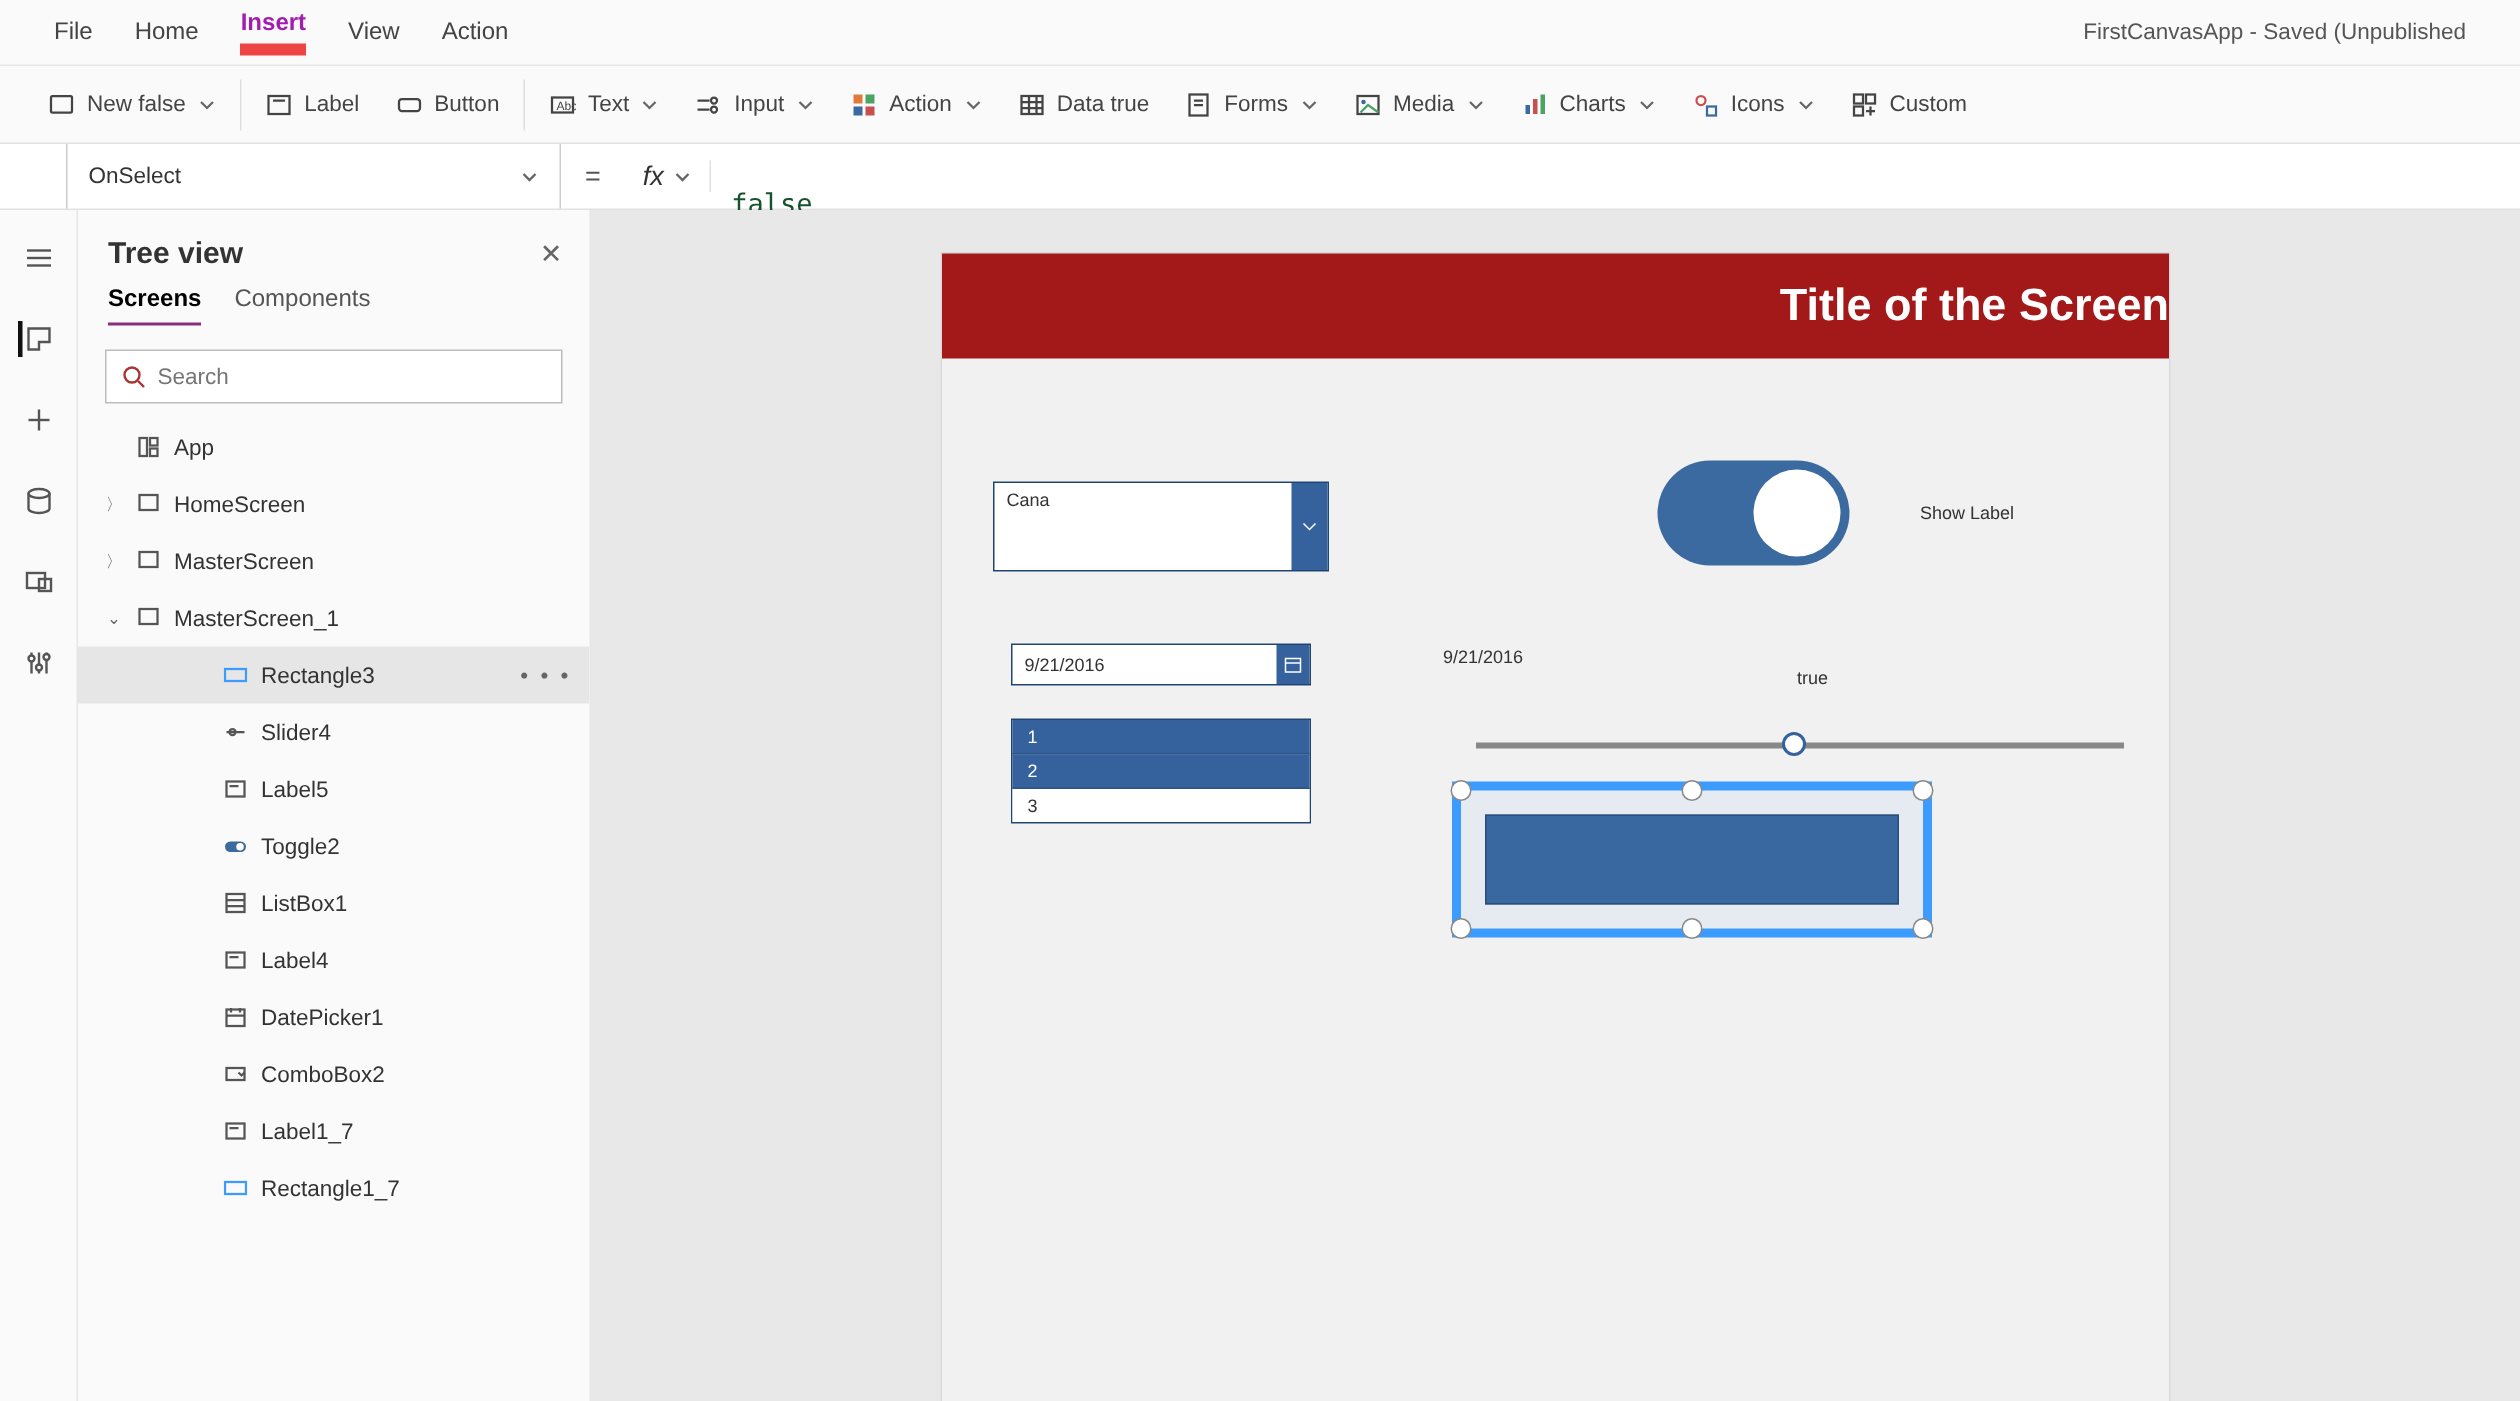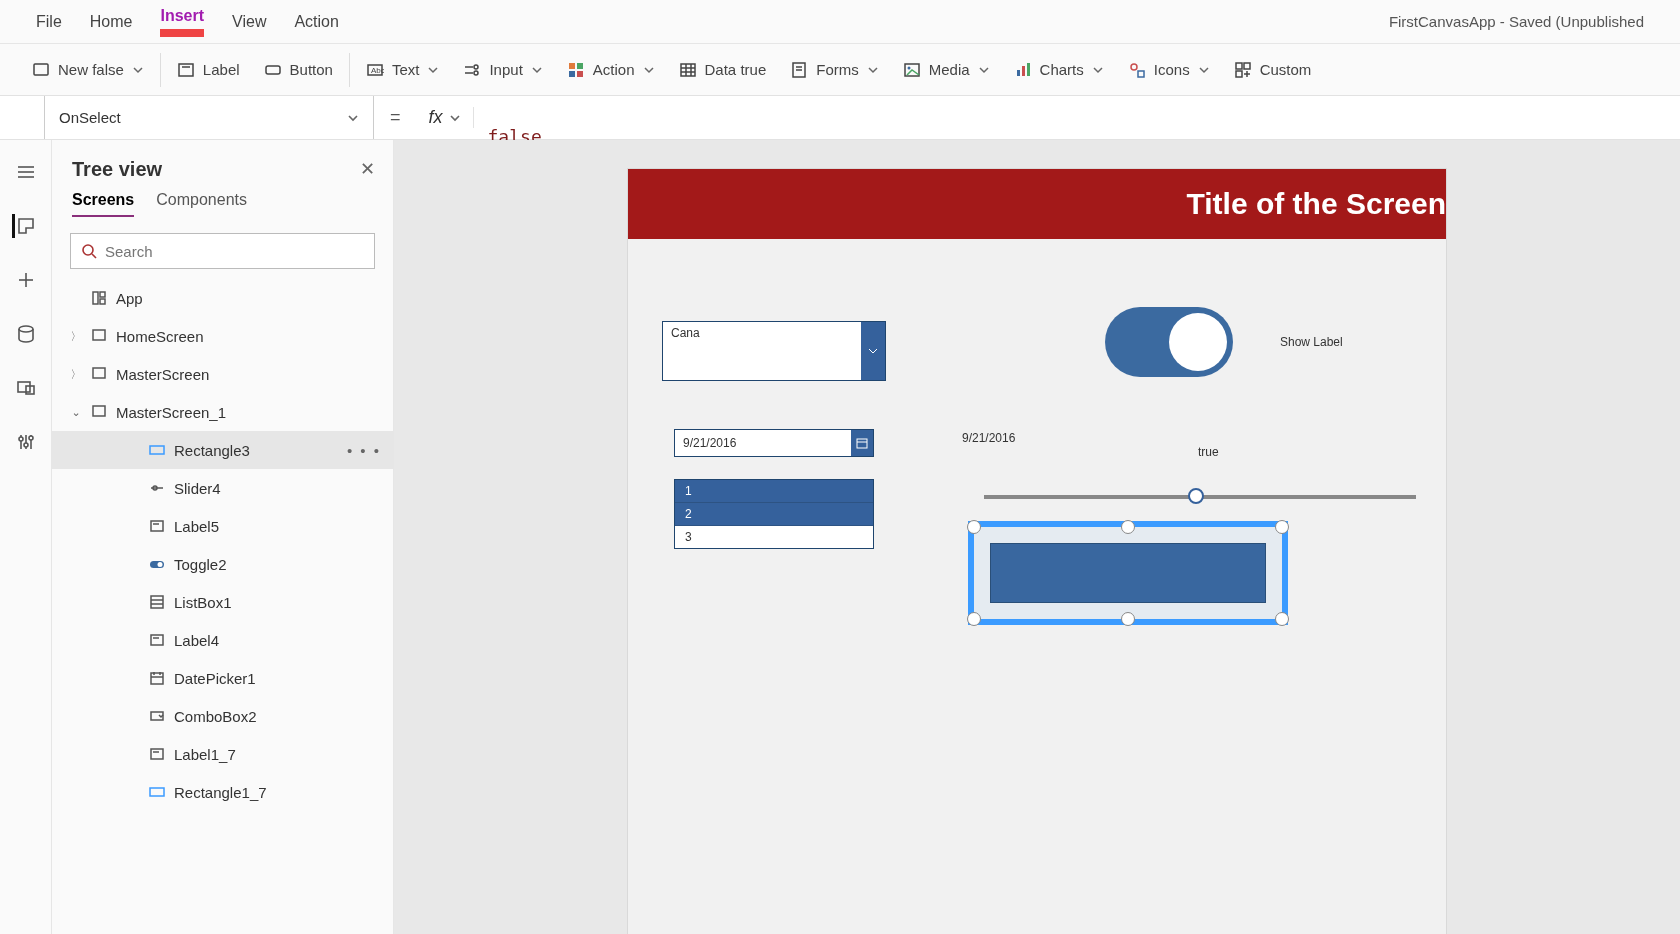--- a/index.html
+++ b/index.html
@@ -16,21 +16,21 @@
   .ribbon .rbtn { display:flex; align-items:center; gap:8px; padding:6px 12px; font-size:15px; color:#444; cursor:pointer;}
   .ribbon .sep { width:1px; height:34px; background:#ddd; margin:0 4px;}
   .ribbon svg { width:18px; height:18px; fill:none; stroke:#444; stroke-width:1.5;}
   .ribbon .chev { width:12px; height:12px; stroke:#666;}
 
   
   .formulabar { height:44px; display:flex; align-items:center; background:#fff; border-bottom:1px solid #e2e2e2;}
   .propselect { width:330px; height:100%; display:flex; align-items:center; padding:0 14px; margin-left:44px; border:1px solid #ccc; border-top:none; border-bottom:none; font-size:15px; justify-content:space-between; cursor:pointer;}
   .equals { padding:0 16px; font-size:18px; color:#555;}
   .fx { padding:0 12px; font-style:italic; font-size:18px; color:#333; border-right:1px solid #e2e2e2; display:flex; align-items:center; gap:6px;}
-  .formula-val { padding:0 14px; font-family:Consolas,monospace; font-size:18px; color:#7f1d1d;margin-top:38px;}
+  .formula-val { padding:0 14px; font-family:Consolas,monospace; font-size:18px; color:#14532d;margin-top:38px;}
 
   
   .main { display:flex; height:calc(100% - 140px);}
 
   
   .rail { width:52px; background:#fafafa; border-right:1px solid #e6e6e6; display:flex; flex-direction:column; align-items:center; padding-top:20px; gap:30px;}
   .rail .railbtn { width:24px; height:24px; color:#555; cursor:pointer; display:flex; align-items:center; justify-content:center;}
   .rail .railbtn svg { width:20px; height:20px; stroke:#555; fill:none; stroke-width:1.6;}
   .rail .railbtn.active { border-left:3px solid #111; padding-left:0; margin-left:-3px;}
 

